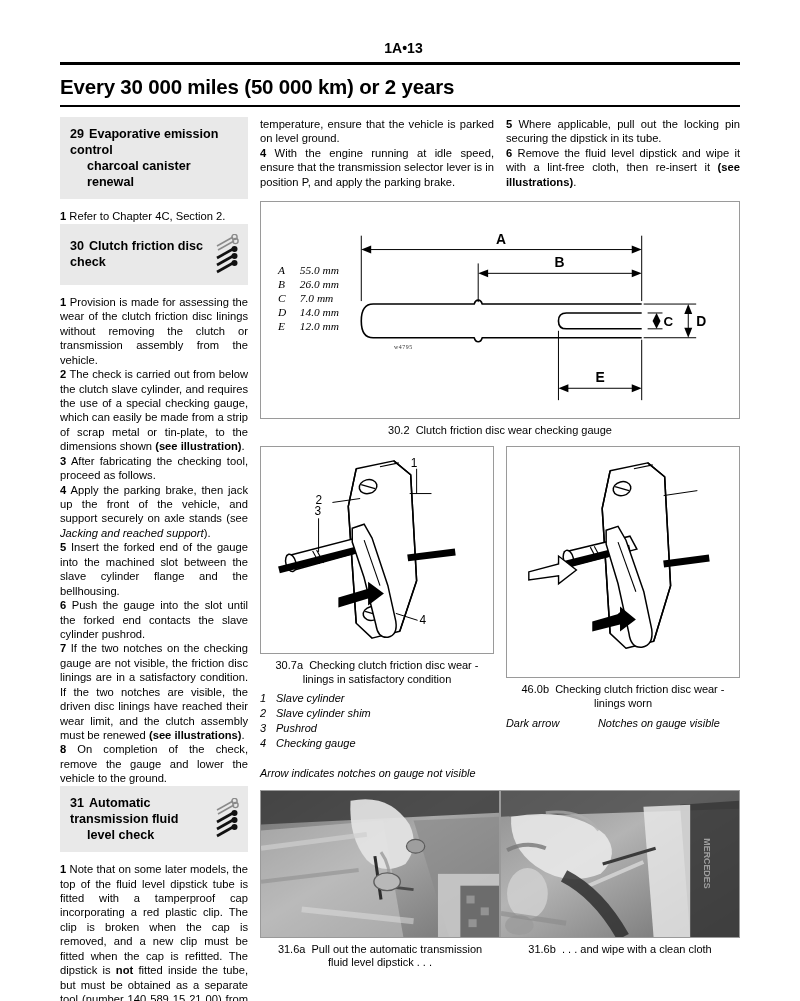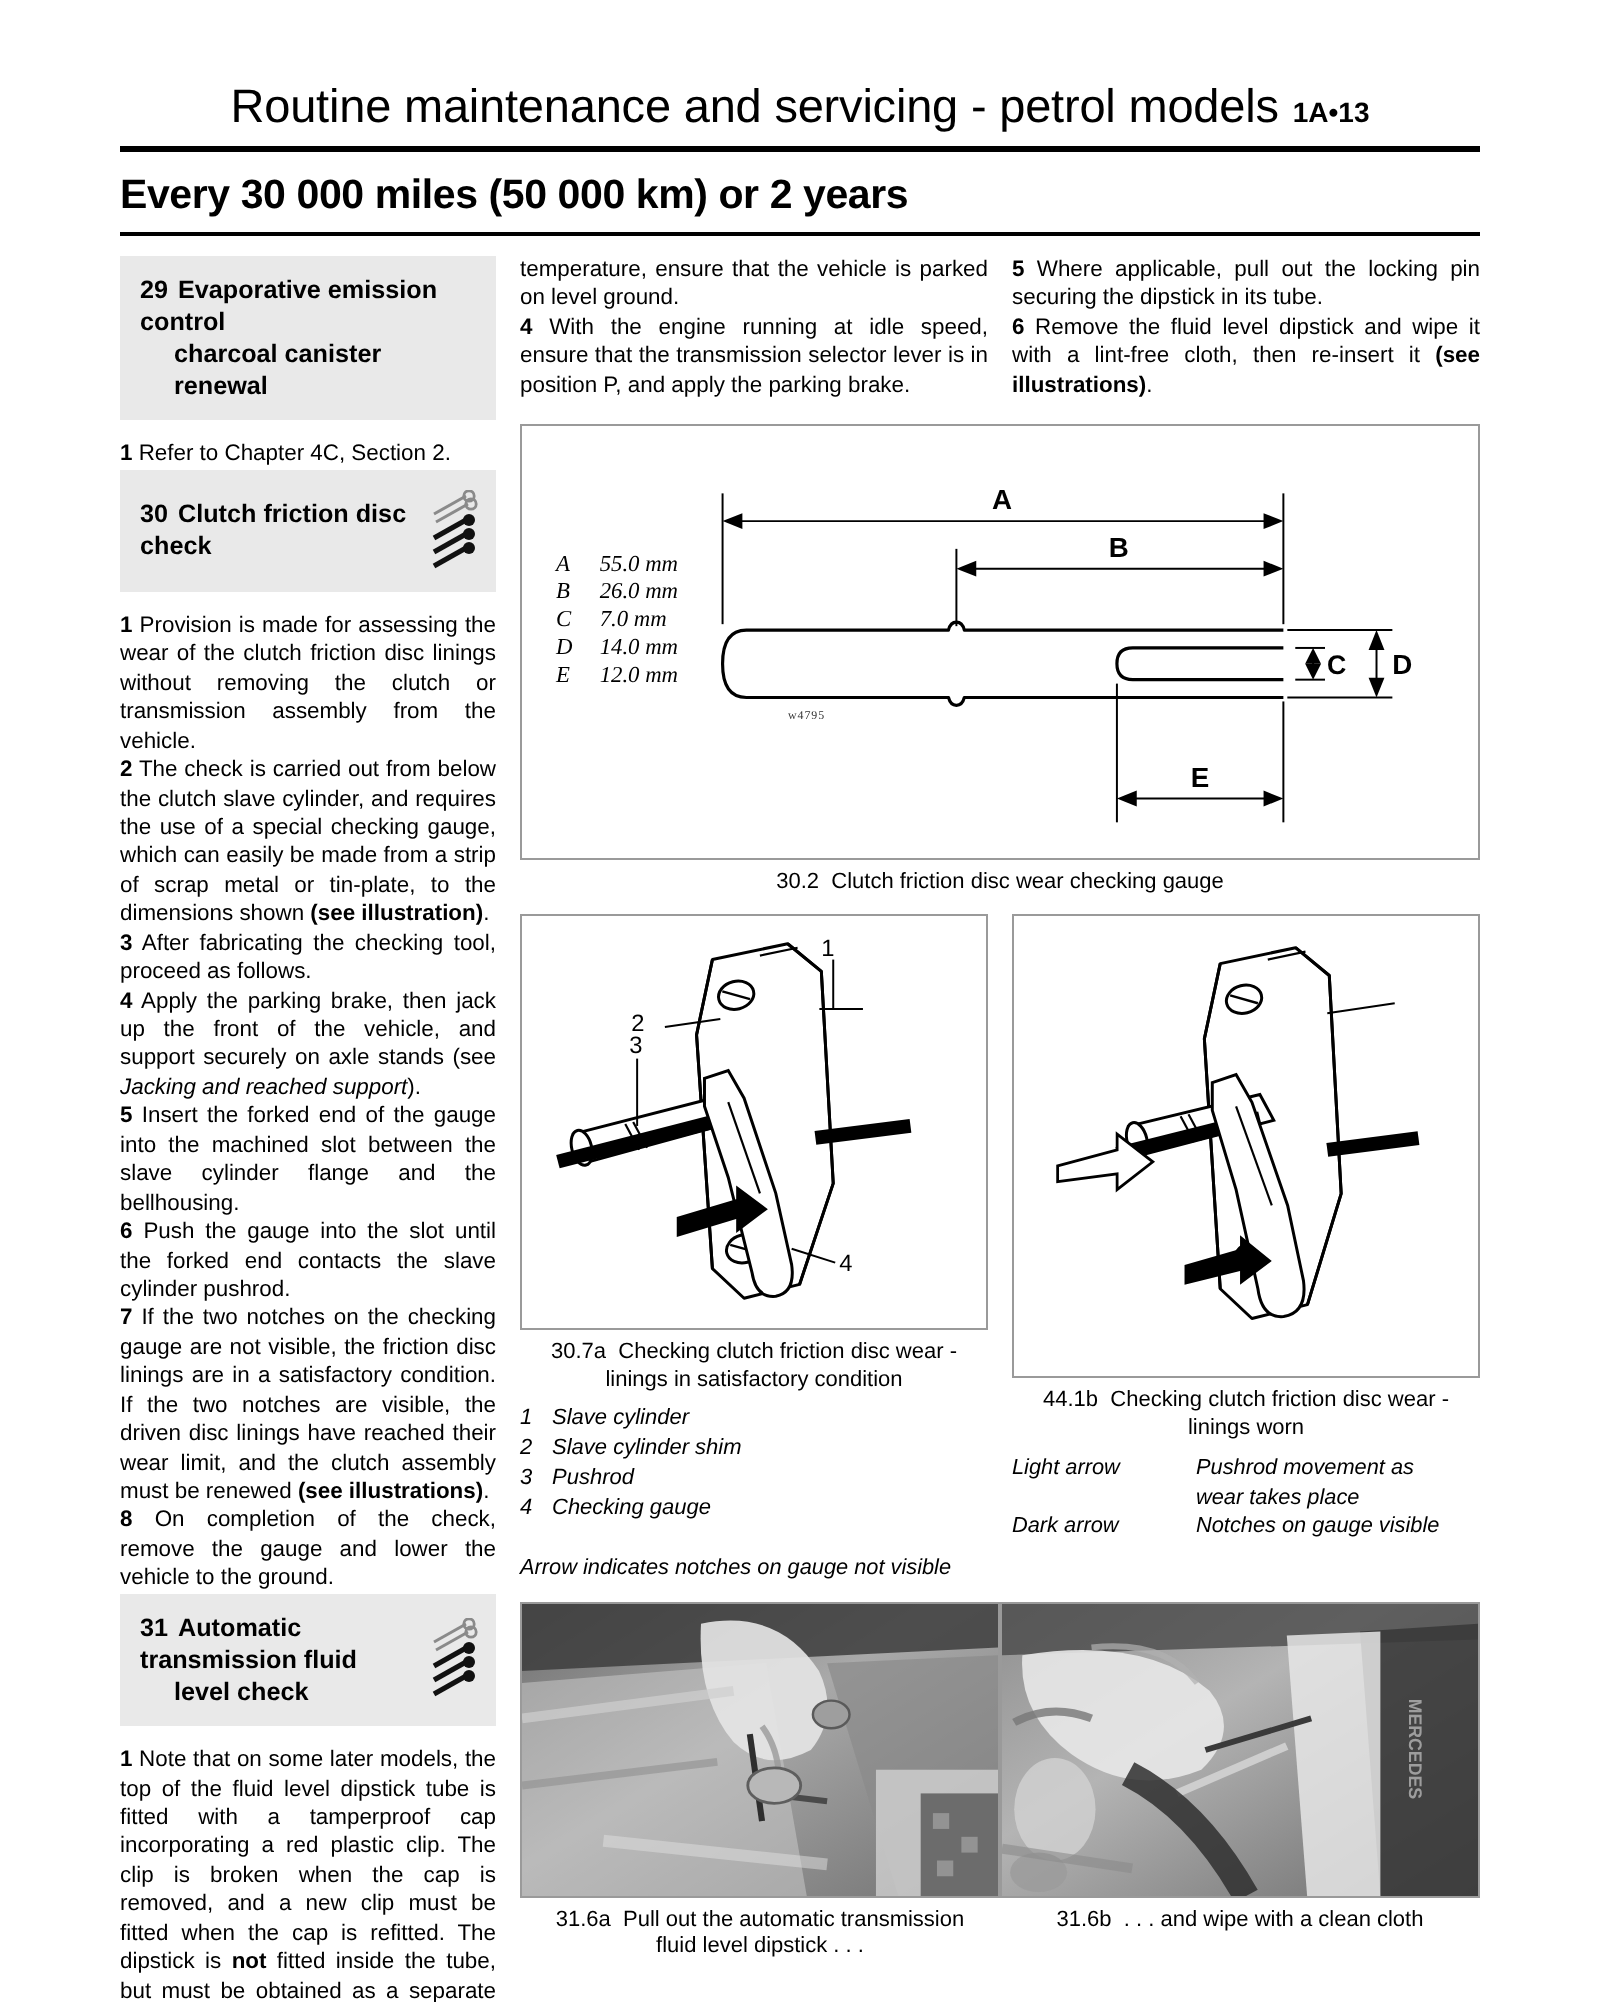--- a/index.html
+++ b/index.html
@@ -79,21 +79,20 @@
 
   
   .photo { position: relative; overflow: hidden; background: #8d8d8d; }
 </style>
 </head>
 <body>
 
 <div class="page">
 
   <div class="runhead">
-    <div class="runhead-title">Routine maintenance and servicing - petrol models</div>
     <div class="runhead-page">1A•13</div>
   </div>
   <div class="rule-thick"></div>
 
   <div class="interval">Every 30 000 miles (50 000 km) or 2 years</div>
   <div class="rule-thin"></div>
 
   <div class="cols">
 
     <div class="col">
@@ -391,32 +390,25 @@
               </g>
 
               <polygon points="22,126 52,118 52,110 70,124 52,138 52,130 22,134" fill="#fff" stroke="#000" stroke-width="1.4"></polygon>
 
               <polygon points="86,176 114,168 114,161 130,174 114,186 114,179 86,186" fill="#000"></polygon>
 
               <line x1="158" y1="49" x2="192" y2="44" stroke="#000" stroke-width="1" fill="none"></line>
             </svg>
           </div>
           <div class="figcap">
-            <span>44.1b</span>&nbsp;
+            <span>46.0b</span>&nbsp;
             <span>Checking clutch friction disc wear -</span><br>
             <span>linings worn</span>
           </div>
           <div class="legend2">
-            <div class="legend2-row">
-              <div class="legend2-k">Light arrow</div>
-              <div class="legend2-v">
-                <span>Pushrod movement as</span><br>
-                <span>wear takes place</span>
-              </div>
-            </div>
             <div class="legend2-row">
               <div class="legend2-k">Dark arrow</div>
               <div class="legend2-v">Notches on gauge visible</div>
             </div>
           </div>
         </div>
       </div>
 
       <div style="display:flex; gap:0; margin-top:9px;">
 

